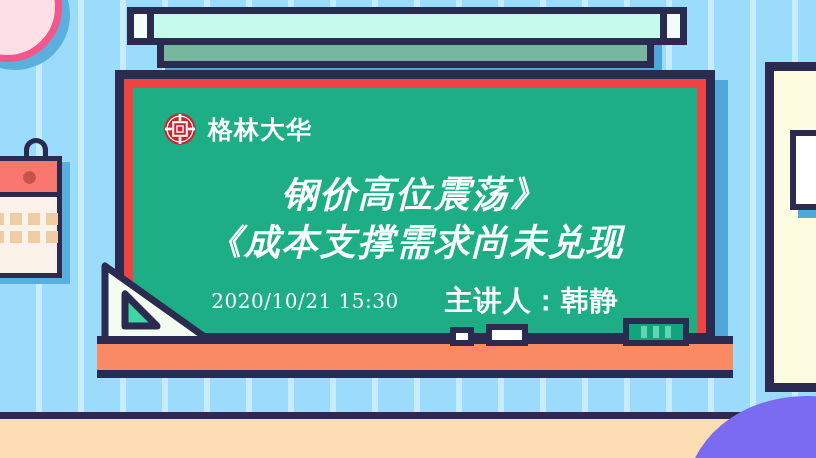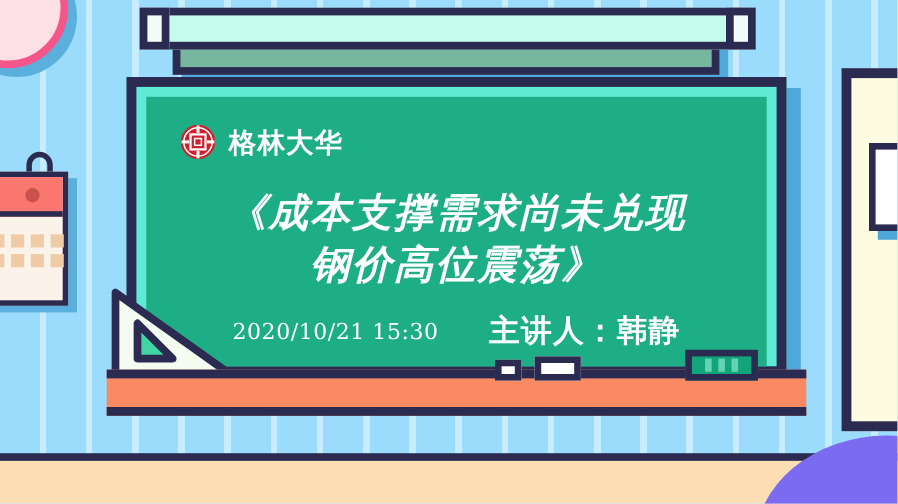--- a/index.html
+++ b/index.html
@@ -230,21 +230,21 @@
     width: 600px;
     height: 298px;
     background: #4FA8DA;
   }
   .board {
     position: absolute;
     left: 115px;
     top: 70px;
     width: 600px;
     height: 272px;
-    background: #5eead4;
+    background: #ef4444;
     border: 9px solid #2B2A50;
     box-sizing: border-box;
   }
   .board-inner {
     position: absolute;
     left: 9px;
     top: 9px;
     right: 9px;
     bottom: 0px;
     background: #1DAE85;
@@ -434,22 +434,22 @@
           <rect x="41" y="41" width="18" height="18" fill="#D0202E" stroke="#FFFFFF" stroke-width="4"></rect>
           <rect x="46" y="6" width="8" height="20" fill="#FFFFFF"></rect>
           <rect x="46" y="74" width="8" height="20" fill="#FFFFFF"></rect>
           <rect x="6" y="46" width="20" height="8" fill="#FFFFFF"></rect>
           <rect x="74" y="46" width="20" height="8" fill="#FFFFFF"></rect>
         </svg>
         <span class="brand-name">格林大华</span>
       </div>
 
       <div class="title-block">
+        <div class="title-line">钢价高位震荡》</div>
         <div class="title-line">《成本支撑需求尚未兑现</div>
-        <div class="title-line">钢价高位震荡》</div>
       </div>
 
       <div class="meta-row">
         <span class="meta-date">2020/10/21  15:30</span>
         <span class="meta-speaker">主讲人：韩静</span>
       </div>
 
     </div>
   </div>
 

